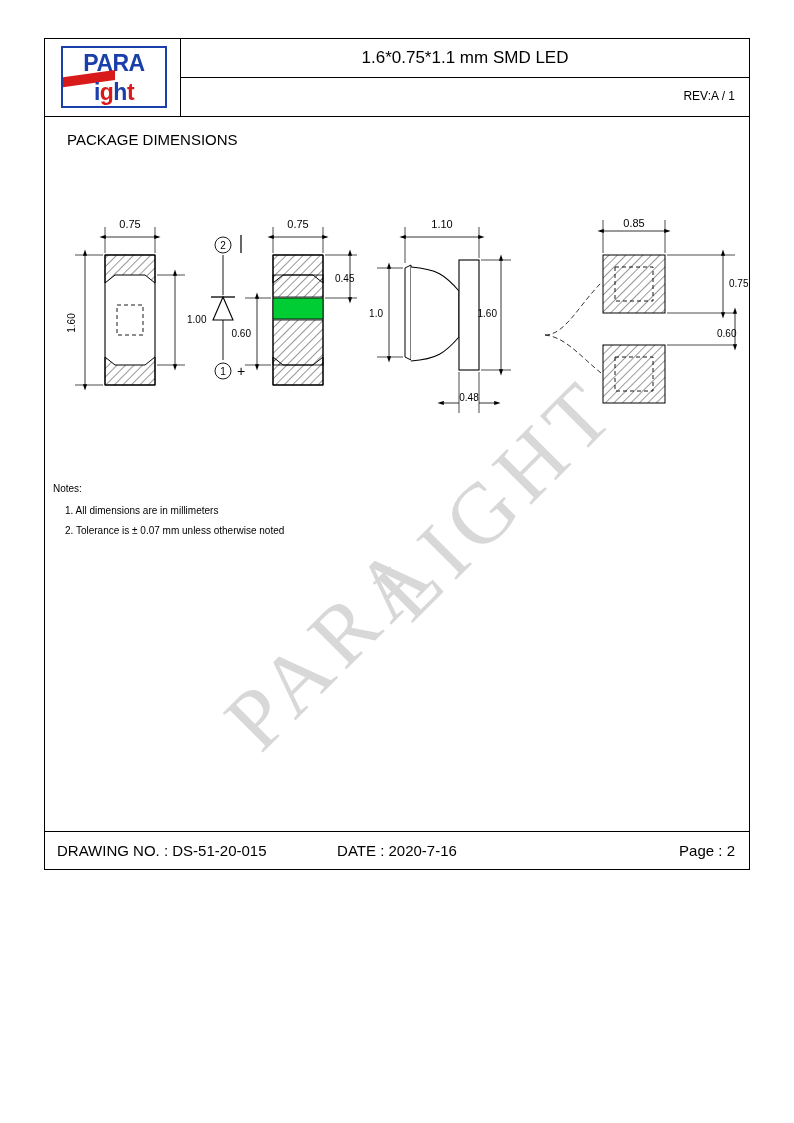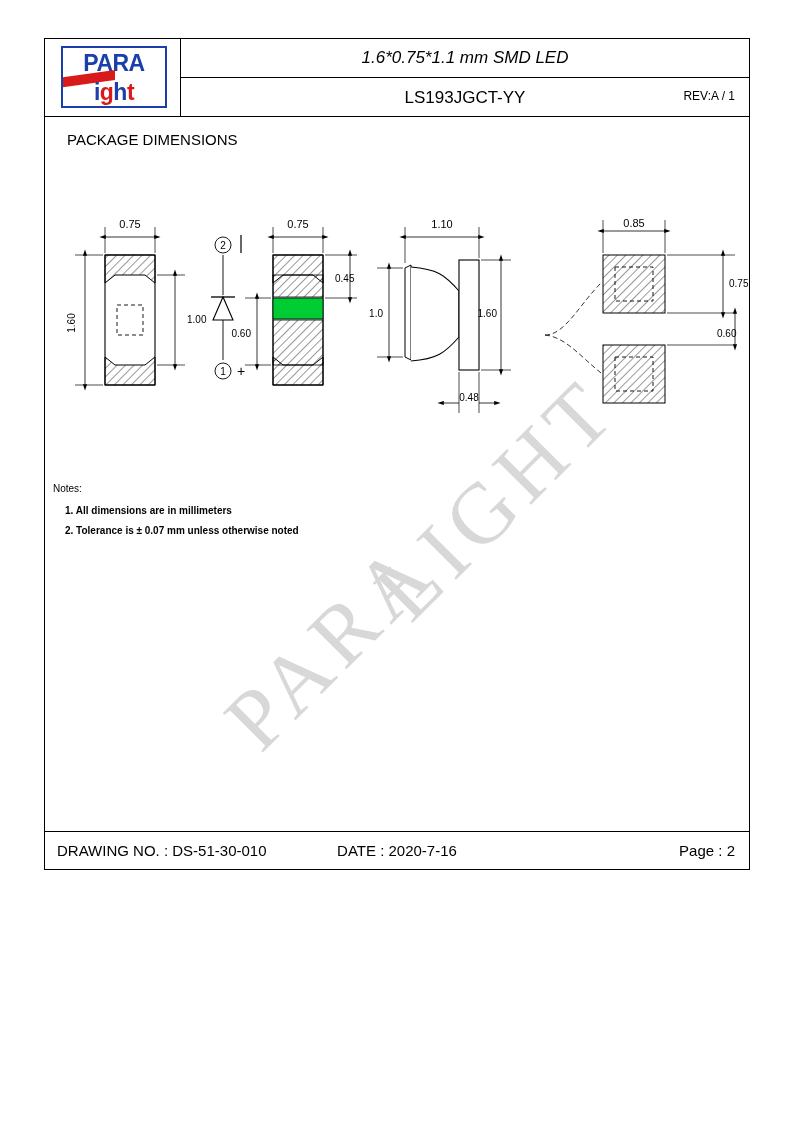--- a/index.html
+++ b/index.html
@@ -99,21 +99,20 @@
     left: 136px;
     top: 0;
     width: calc(100% - 136px);
     height: 39px;
     border-bottom: 1.5px solid #000;
     box-sizing: border-box;
     display: flex;
     align-items: center;
     justify-content: center;
     font-size: 17px;
-    font-style: italic;
   }
   .hdr-part {
     position: absolute;
     left: 136px;
     top: 39px;
     width: calc(100% - 136px);
     height: 39px;
     box-sizing: border-box;
     display: flex;
     align-items: center;
@@ -143,21 +142,21 @@
     text-decoration: underline;
   }
   .notes {
     position: absolute;
     left: 8px;
     top: 440px;
     font-size: 10px;
     line-height: 20px;
   }
   .notes .n-head { margin-bottom: 2px; }
-  .notes .n-item { margin-left: 12px; font-weight: bold; }
+  .notes .n-item { margin-left: 12px; }
   
   .watermark {
     position: absolute;
     left: 120px;
     top: 330px;
     width: 460px;
     height: 420px;
     pointer-events: none;
     z-index: 5;
   }
@@ -205,21 +204,20 @@
         <div class="logo-swoosh"></div>
         <div class="logo-bot">
           <span class="lg-i">i</span>
             <span class="lg-g">g</span>
             <span class="lg-h">h</span>
             <span class="lg-t">t</span>
         </div>
       </div>
     </div>
     <div class="hdr-title">1.6*0.75*1.1 mm   SMD   LED</div>
-    <div class="hdr-part">LS193JGCT-YY</div>
     <div class="hdr-rev">REV:A / 1</div>
   </div>
 
   <div class="section-title">PACKAGE DIMENSIONS</div>
 
   <div class="drawing">
     <svg width="706" height="300" viewBox="0 0 706 300">
       <defs>
         <pattern id="hatch" width="6" height="6" patternTransform="rotate(45)" patternUnits="userSpaceOnUse">
           <line x1="0" y1="0" x2="0" y2="6" stroke="#000" stroke-width="0.8"></line>
@@ -360,18 +358,18 @@
     <div class="n-item">1. All dimensions are in millimeters</div>
     <div class="n-item">2. Tolerance is ± 0.07 mm unless otherwise noted</div>
   </div>
 
   <div class="watermark">
     <span class="wm1">PARA</span>
     <span class="wm2">LIGHT</span>
   </div>
 
   <div class="footer">
-    <div class="foot-draw">DRAWING NO. : DS-51-30-010</div>
+    <div class="foot-draw">DRAWING NO. : DS-51-20-015</div>
     <div class="foot-date">DATE : 2020-7-16</div>
     <div class="foot-page">Page : 2</div>
   </div>
 
 </div>
 
 </body></html>

